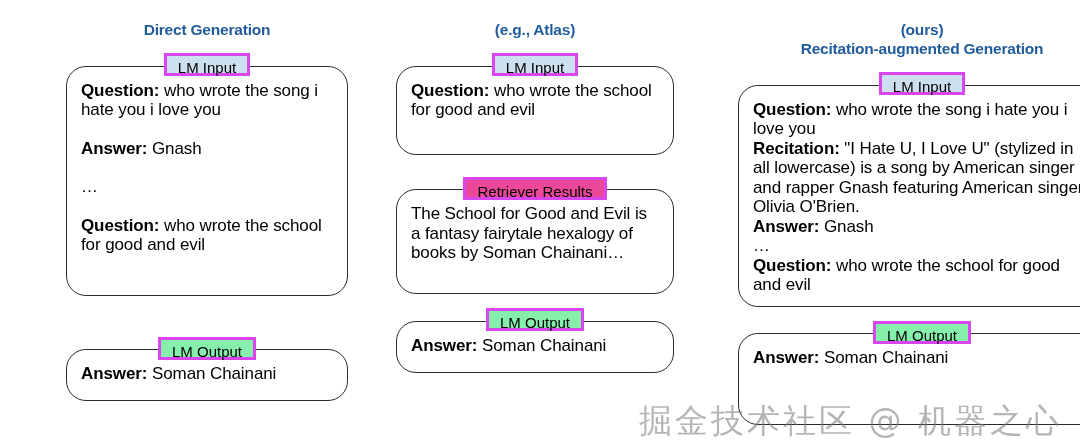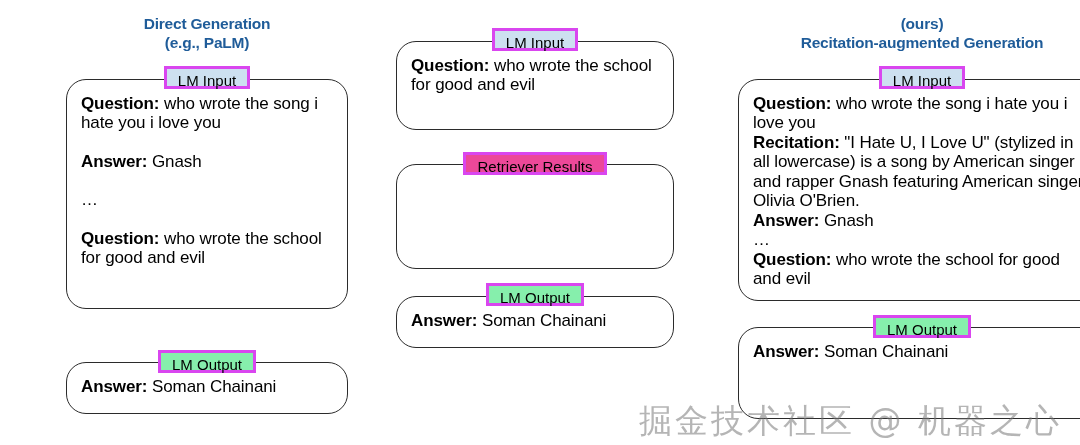--- a/index.html
+++ b/index.html
@@ -6,21 +6,21 @@
   body{
     width:1080px;height:445px;
     background:#ffffff;
     font-family:"Liberation Sans", sans-serif;
     color:#000;
     overflow:hidden;
     position:relative;
   }
   .figure{position:relative;width:1080px;height:445px;}
 
-  .column{position:absolute;top:4px;padding-left:44px;}
+  .column{position:absolute;top:10px;padding-left:44px;}
   .col1{left:22px;width:282px;}
   .col2{left:352px;width:278px;}
   .col3{left:694px;width:368px;}
 
   .col-title{
     text-align:center;
     color:#1f5c99;
     font-weight:bold;
     font-size:15.5px;
     line-height:19px;
@@ -104,21 +104,20 @@
   }
 </style>
 </head>
 <body>
 
 <div class="figure">
 
   <div class="column col1">
     <div class="col-title">
       <div>Direct Generation</div>
-      <div>(e.g., PaLM)</div>
     </div>
 
     <div style="height:14px"></div>
 
     <div class="bubble-wrap">
       <div class="label-row">
         <span class="tag tag-blue">LM Input</span>
       </div>
       <div class="bubble" style="height:230px;">
         <div class="body-text">
@@ -144,20 +143,21 @@
         <div class="body-text">
           <p><b>Answer:</b><span> Soman Chainani</span></p>
         </div>
       <div class="notch" style="left: 93.9688px; width: 94.0469px;"></div>
         </div>
     </div>
   </div>
 
   <div class="column col2">
     <div class="col-title">
+      <div>(e.g., Atlas)</div>
     </div>
 
     <div style="height:14px"></div>
 
     <div class="bubble-wrap">
       <div class="label-row">
         <span class="tag tag-blue">LM Input</span>
       </div>
       <div class="bubble" style="height:89px;">
         <div class="body-text">
@@ -167,20 +167,23 @@
         </div>
     </div>
 
     <div class="stack-gap-2"></div>
 
     <div class="bubble-wrap">
       <div class="label-row">
         <span class="tag tag-purple">Retriever Results</span>
       </div>
       <div class="bubble" style="height:105px;">
+        <div class="body-text">
+          <p>The School for Good and Evil is a fantasy fairytale hexalogy of books by Soman Chainani…</p>
+        </div>
       <div class="notch" style="left: 69.4688px; width: 139.047px;"></div>
         </div>
     </div>
 
     <div class="stack-gap-3"></div>
 
     <div class="bubble-wrap">
       <div class="label-row">
         <span class="tag tag-green">LM Output</span>
       </div>

